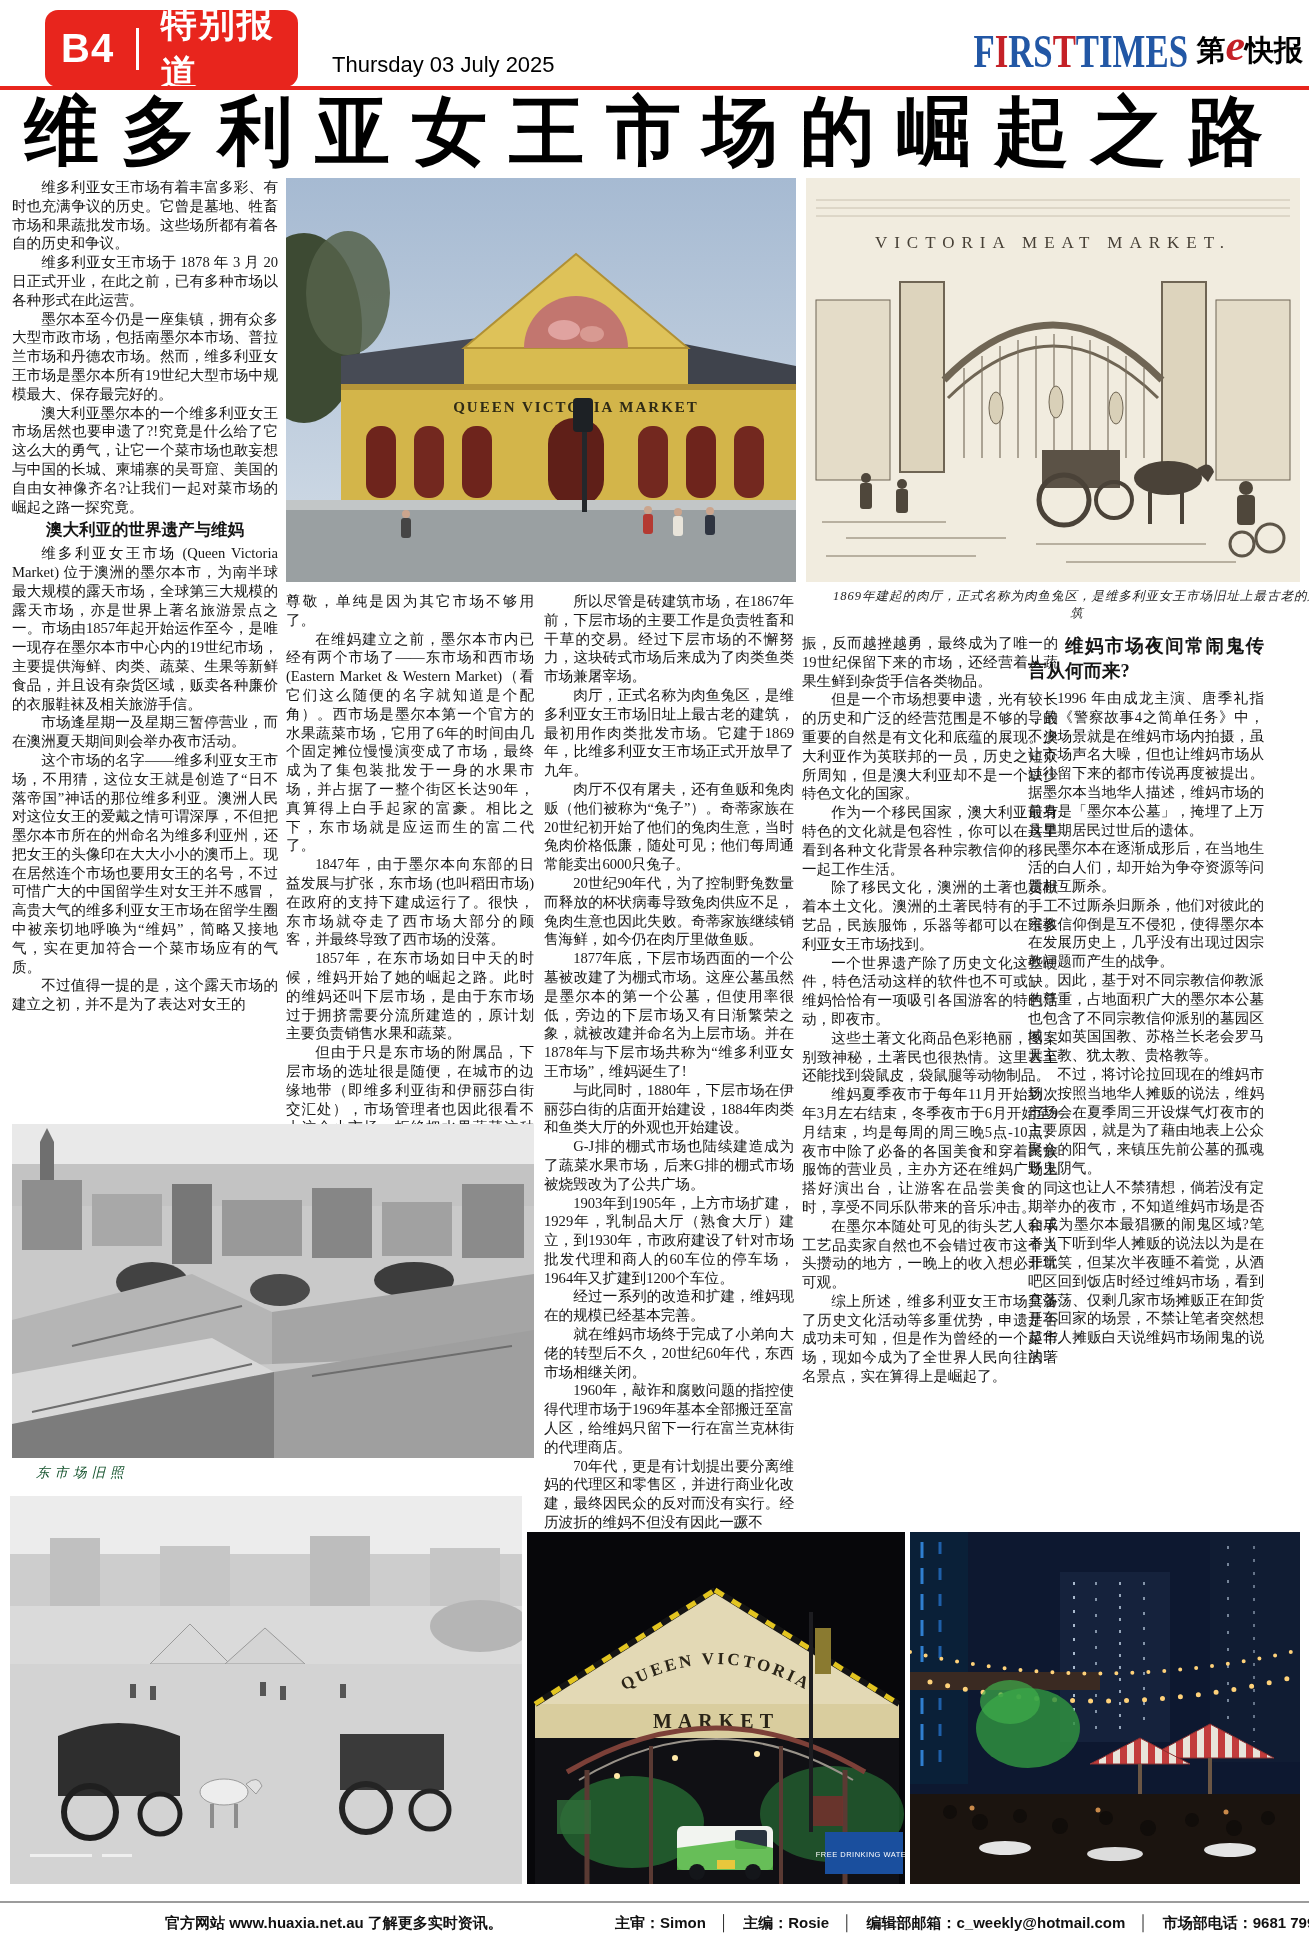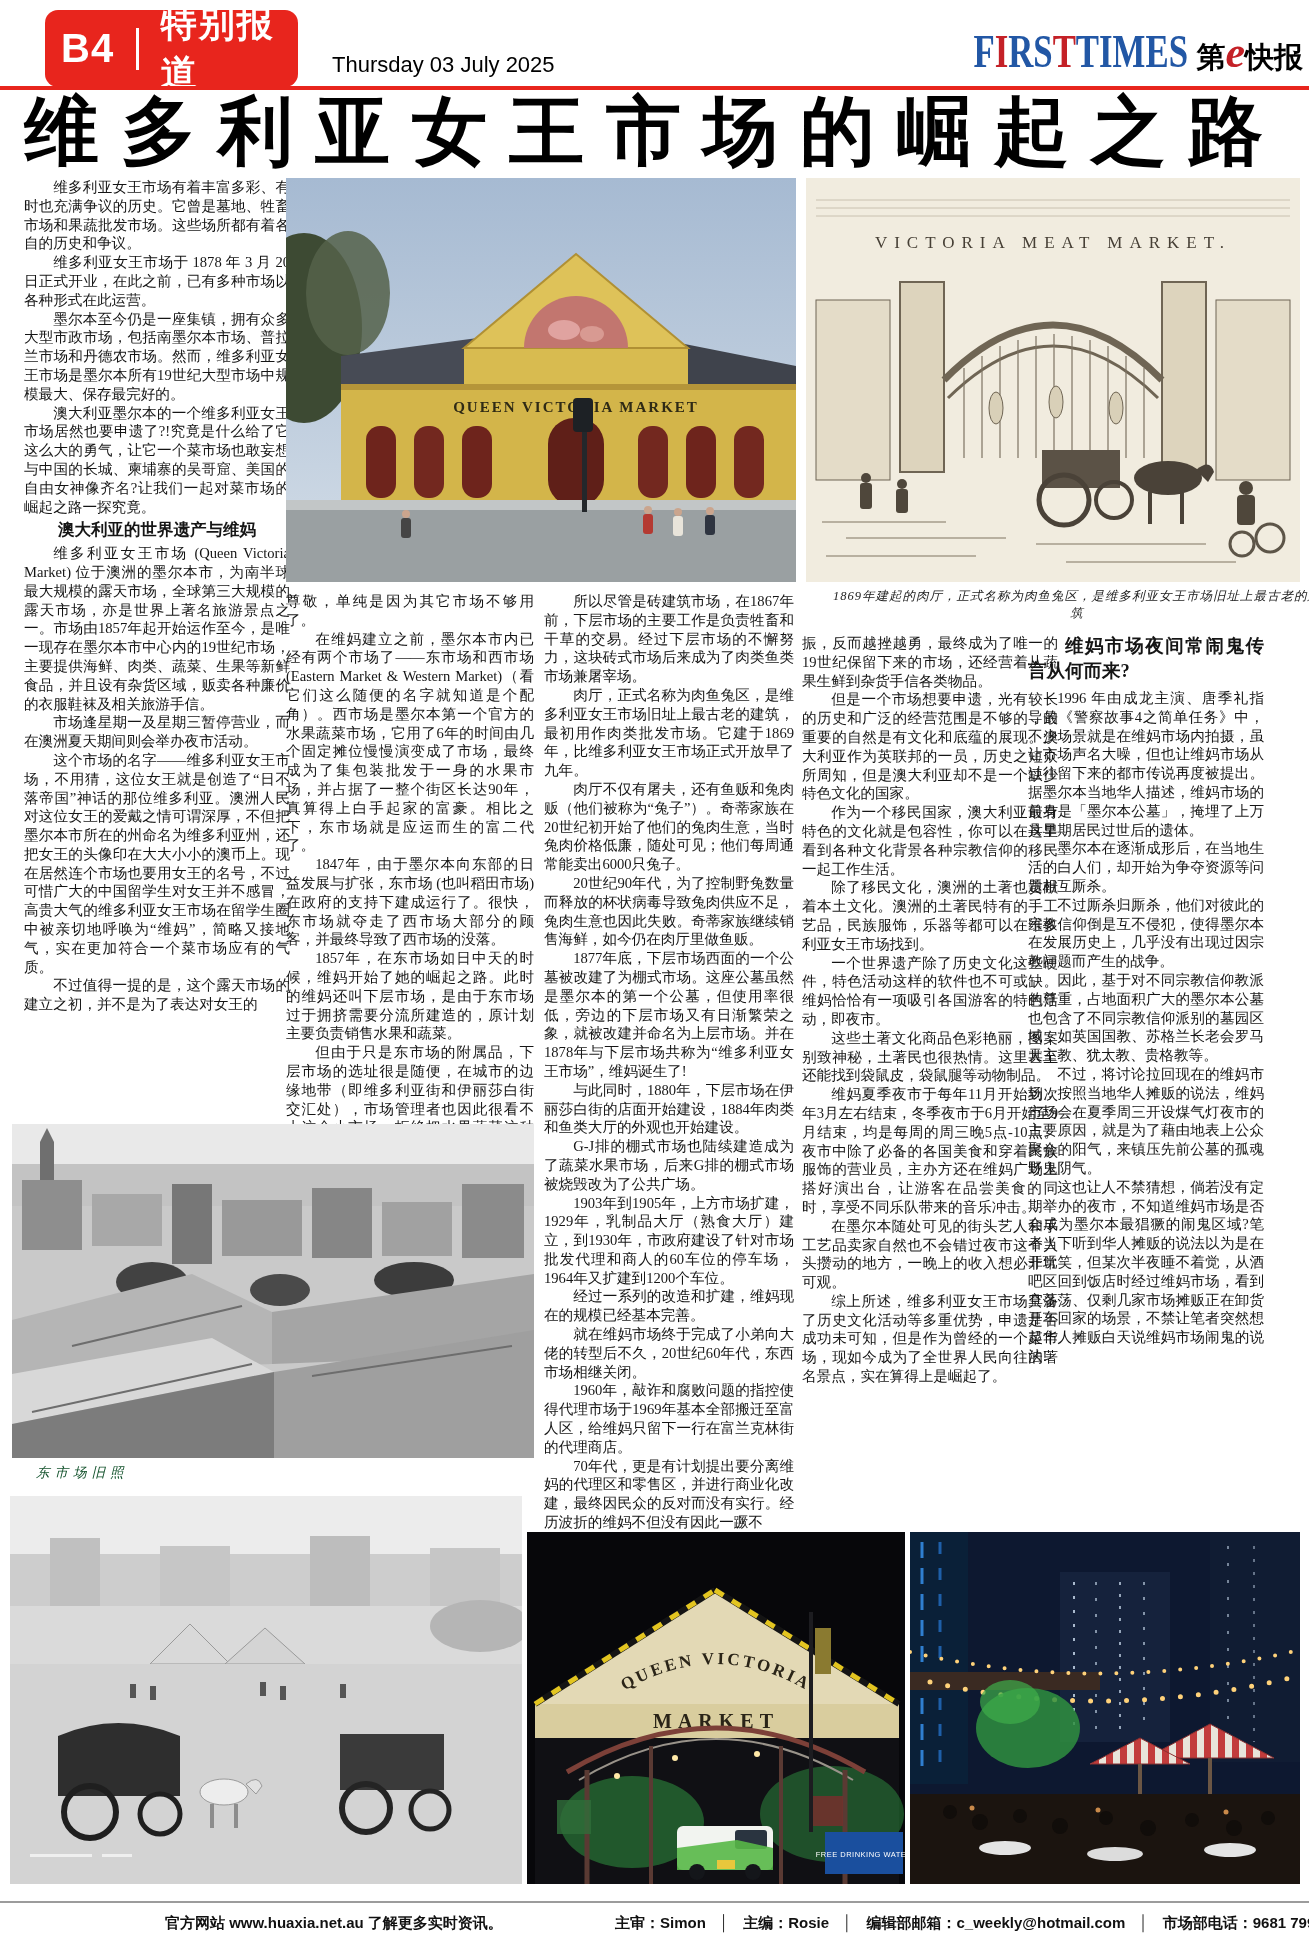--- a/index.html
+++ b/index.html
@@ -10,37 +10,37 @@
   
   .badge { position:absolute; left:45px; top:10px; width:253px; height:77px;
            background:var(--brand-red,#e8251d); border-radius:13px;
            display:flex; align-items:center; padding-left:16px; gap:22px; color:#fff;
            font-family:"Liberation Sans", sans-serif; }
   .badge-b4 { font-size:40px; font-weight:700; letter-spacing:1px; }
   .badge-div { width:3px; height:42px; background:#fff; }
   .badge-title { font-size:36px; font-weight:700; letter-spacing:2px; }
   .date { position:absolute; left:332px; top:52px; font-size:22px;
           font-family:"Liberation Sans", sans-serif; color:#000; }
-  .masthead { position:absolute; right:6px; top:24px; display:flex; align-items:flex-end; }
+  .masthead { position:absolute; right:6px; top:24px; display:flex; align-items:center; }
   .logo-en { font-family:"Liberation Serif", serif; font-weight:700; font-size:47px;
              letter-spacing:0; white-space:nowrap; transform:scaleX(.74); transform-origin:right center; }
   .logo-cn { font-size:29px; font-weight:700; color:#000; white-space:nowrap; margin-left:8px; }
   .logo-cn .e { font-family:"Liberation Serif", serif; font-style:italic; font-weight:700;
                 font-size:44px; color:var(--logo-red,#c42127); line-height:0; }
   .redline { position:absolute; left:0; top:86px; width:1309px; height:4px; background:var(--brand-red,#e8251d); }
 
   
   .headline { position:absolute; left:0; top:92px; width:1309px; height:80px; line-height:78px;
               text-align:center; font-family:"Liberation Sans", sans-serif;
               font-weight:900; font-size:75px; letter-spacing:22px; color:#000; white-space:nowrap; }
 
   
   .col { position:absolute; font-size:14.6px; line-height:18.8px; text-align:justify;
          overflow:hidden; }
-  .c1 { left:24px;   top:178px; width:266px; height:942px; }
+  .c1 { left:12px;   top:178px; width:266px; height:942px; }
   .c2 { left:286px;  top:592px; width:248px; height:532px; }
   .c3 { left:544px;  top:592px; width:250px; height:938px; }
   .c4 { left:802px;  top:634px; width:256px; height:896px; }
   .c5 { left:1028px; top:634px; width:236px; height:896px; }
   .para { text-indent:2em; }
   .cont { text-indent:0; }
   .subhead { text-align:center; text-indent:0; font-weight:700; font-size:16.5px;
              margin:5px 0 4px; }
   .feature-head { font-weight:700; font-size:18.5px; line-height:25px; text-indent:2em;
                   margin-bottom:5px; }

